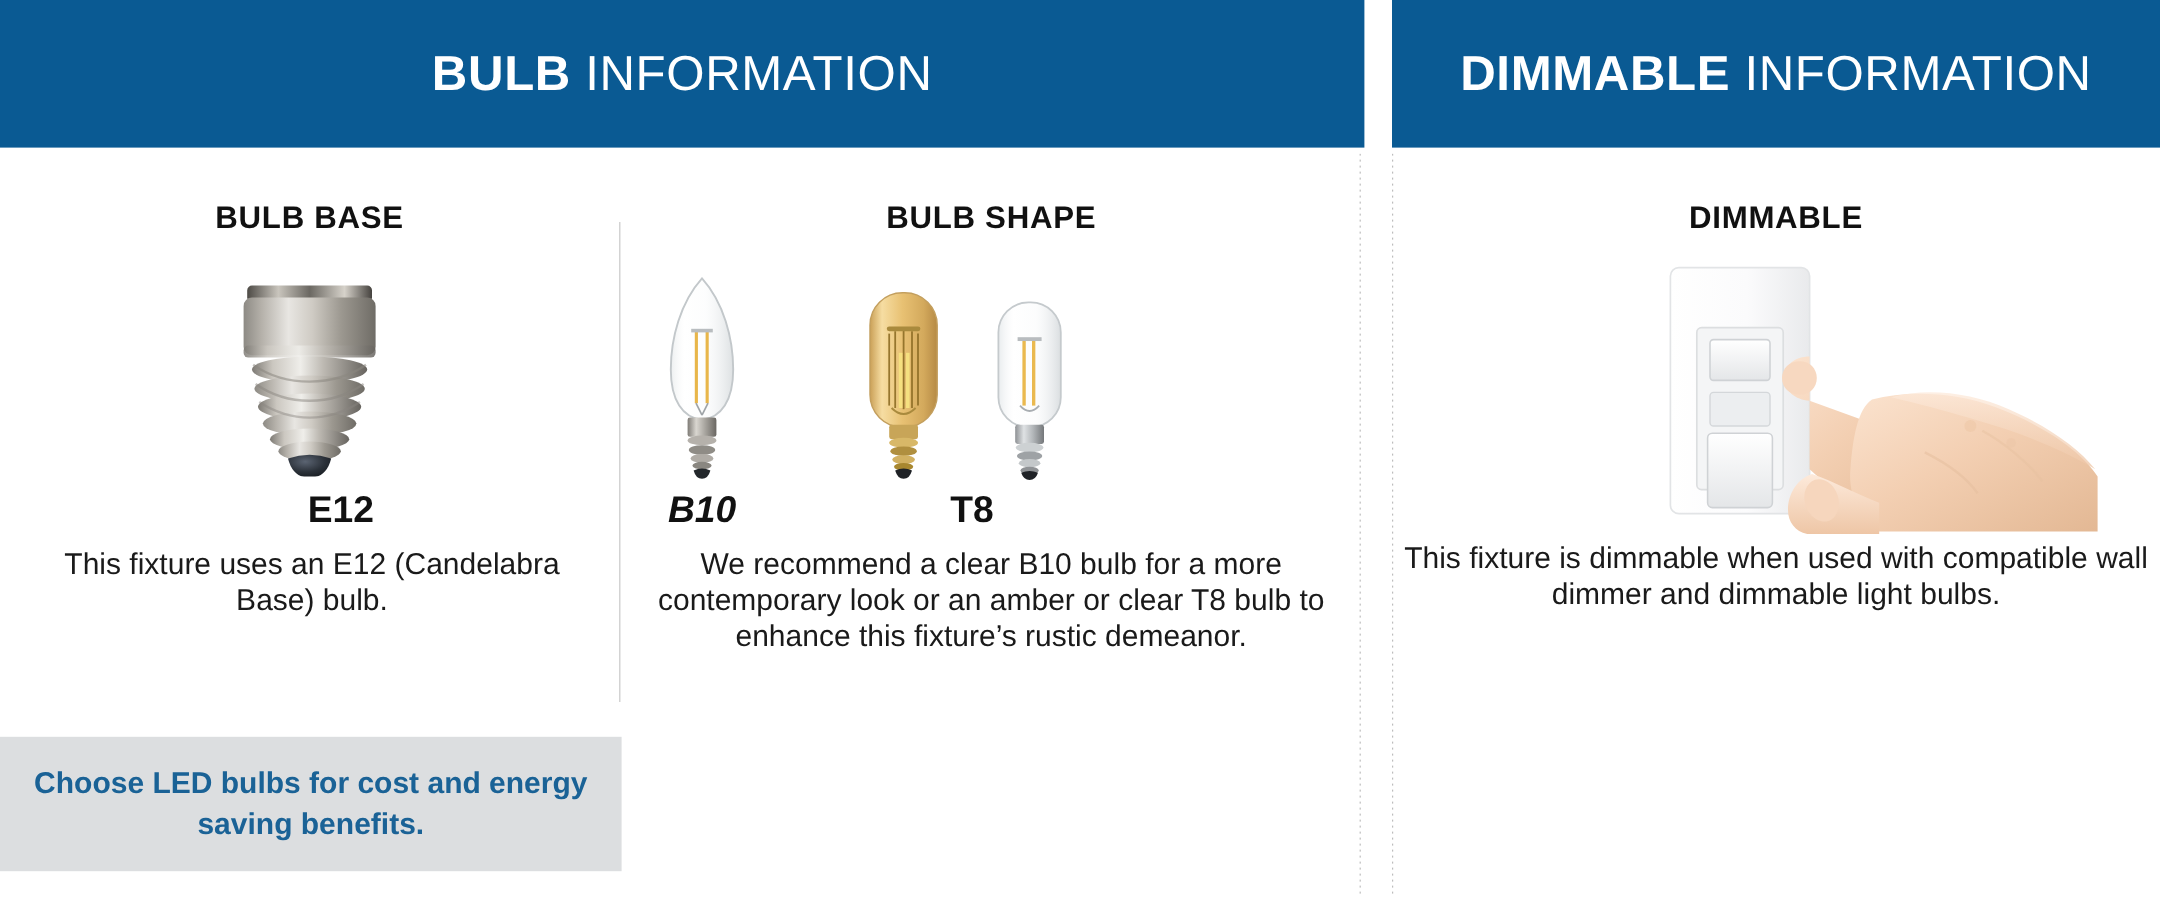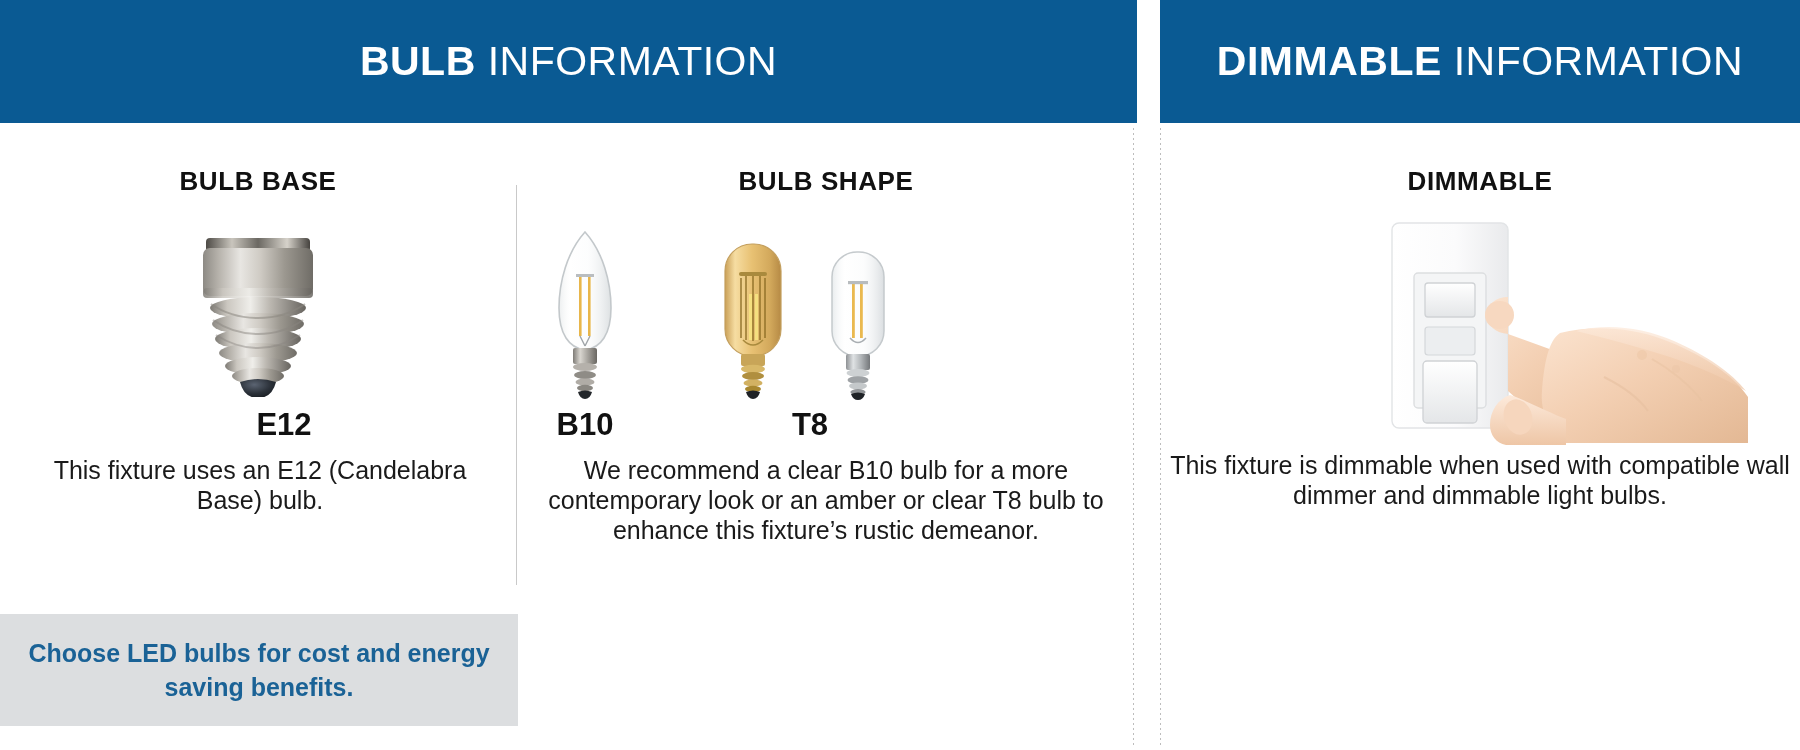--- a/index.html
+++ b/index.html
@@ -40,21 +40,21 @@
 
   
   .para{position:absolute;font-size:25px;line-height:30px;color:#1a1a1a;text-align:center;}
   #p-base{left:20px;width:480px;top:455px;}
   #p-shape{left:516px;width:620px;top:455px;}
   #p-dim{left:1160px;width:640px;top:450px;}
 
   
   .img-label{position:absolute;font-size:31px;font-weight:700;color:#111;text-align:center;}
   #lab-e12{left:0;width:516px;top:407px;padding-left:26px;}
-  #lab-b10{left:497px;width:176px;top:407px;}
+  #lab-b10{left:497px;width:176px;top:407px;font-style:italic;}
   #lab-t8{left:722px;width:176px;top:407px;}
 
   
   .callout{position:absolute;left:0;top:614px;width:518px;height:112px;background:#dcdee0;
            display:flex;align-items:center;justify-content:center;}
   .callout-text{font-size:25px;line-height:34px;font-weight:700;color:#1a6296;text-align:center;}
 
   
   .art{position:absolute;}
   #art-base{left:178px;top:232px;width:160px;height:165px;}

